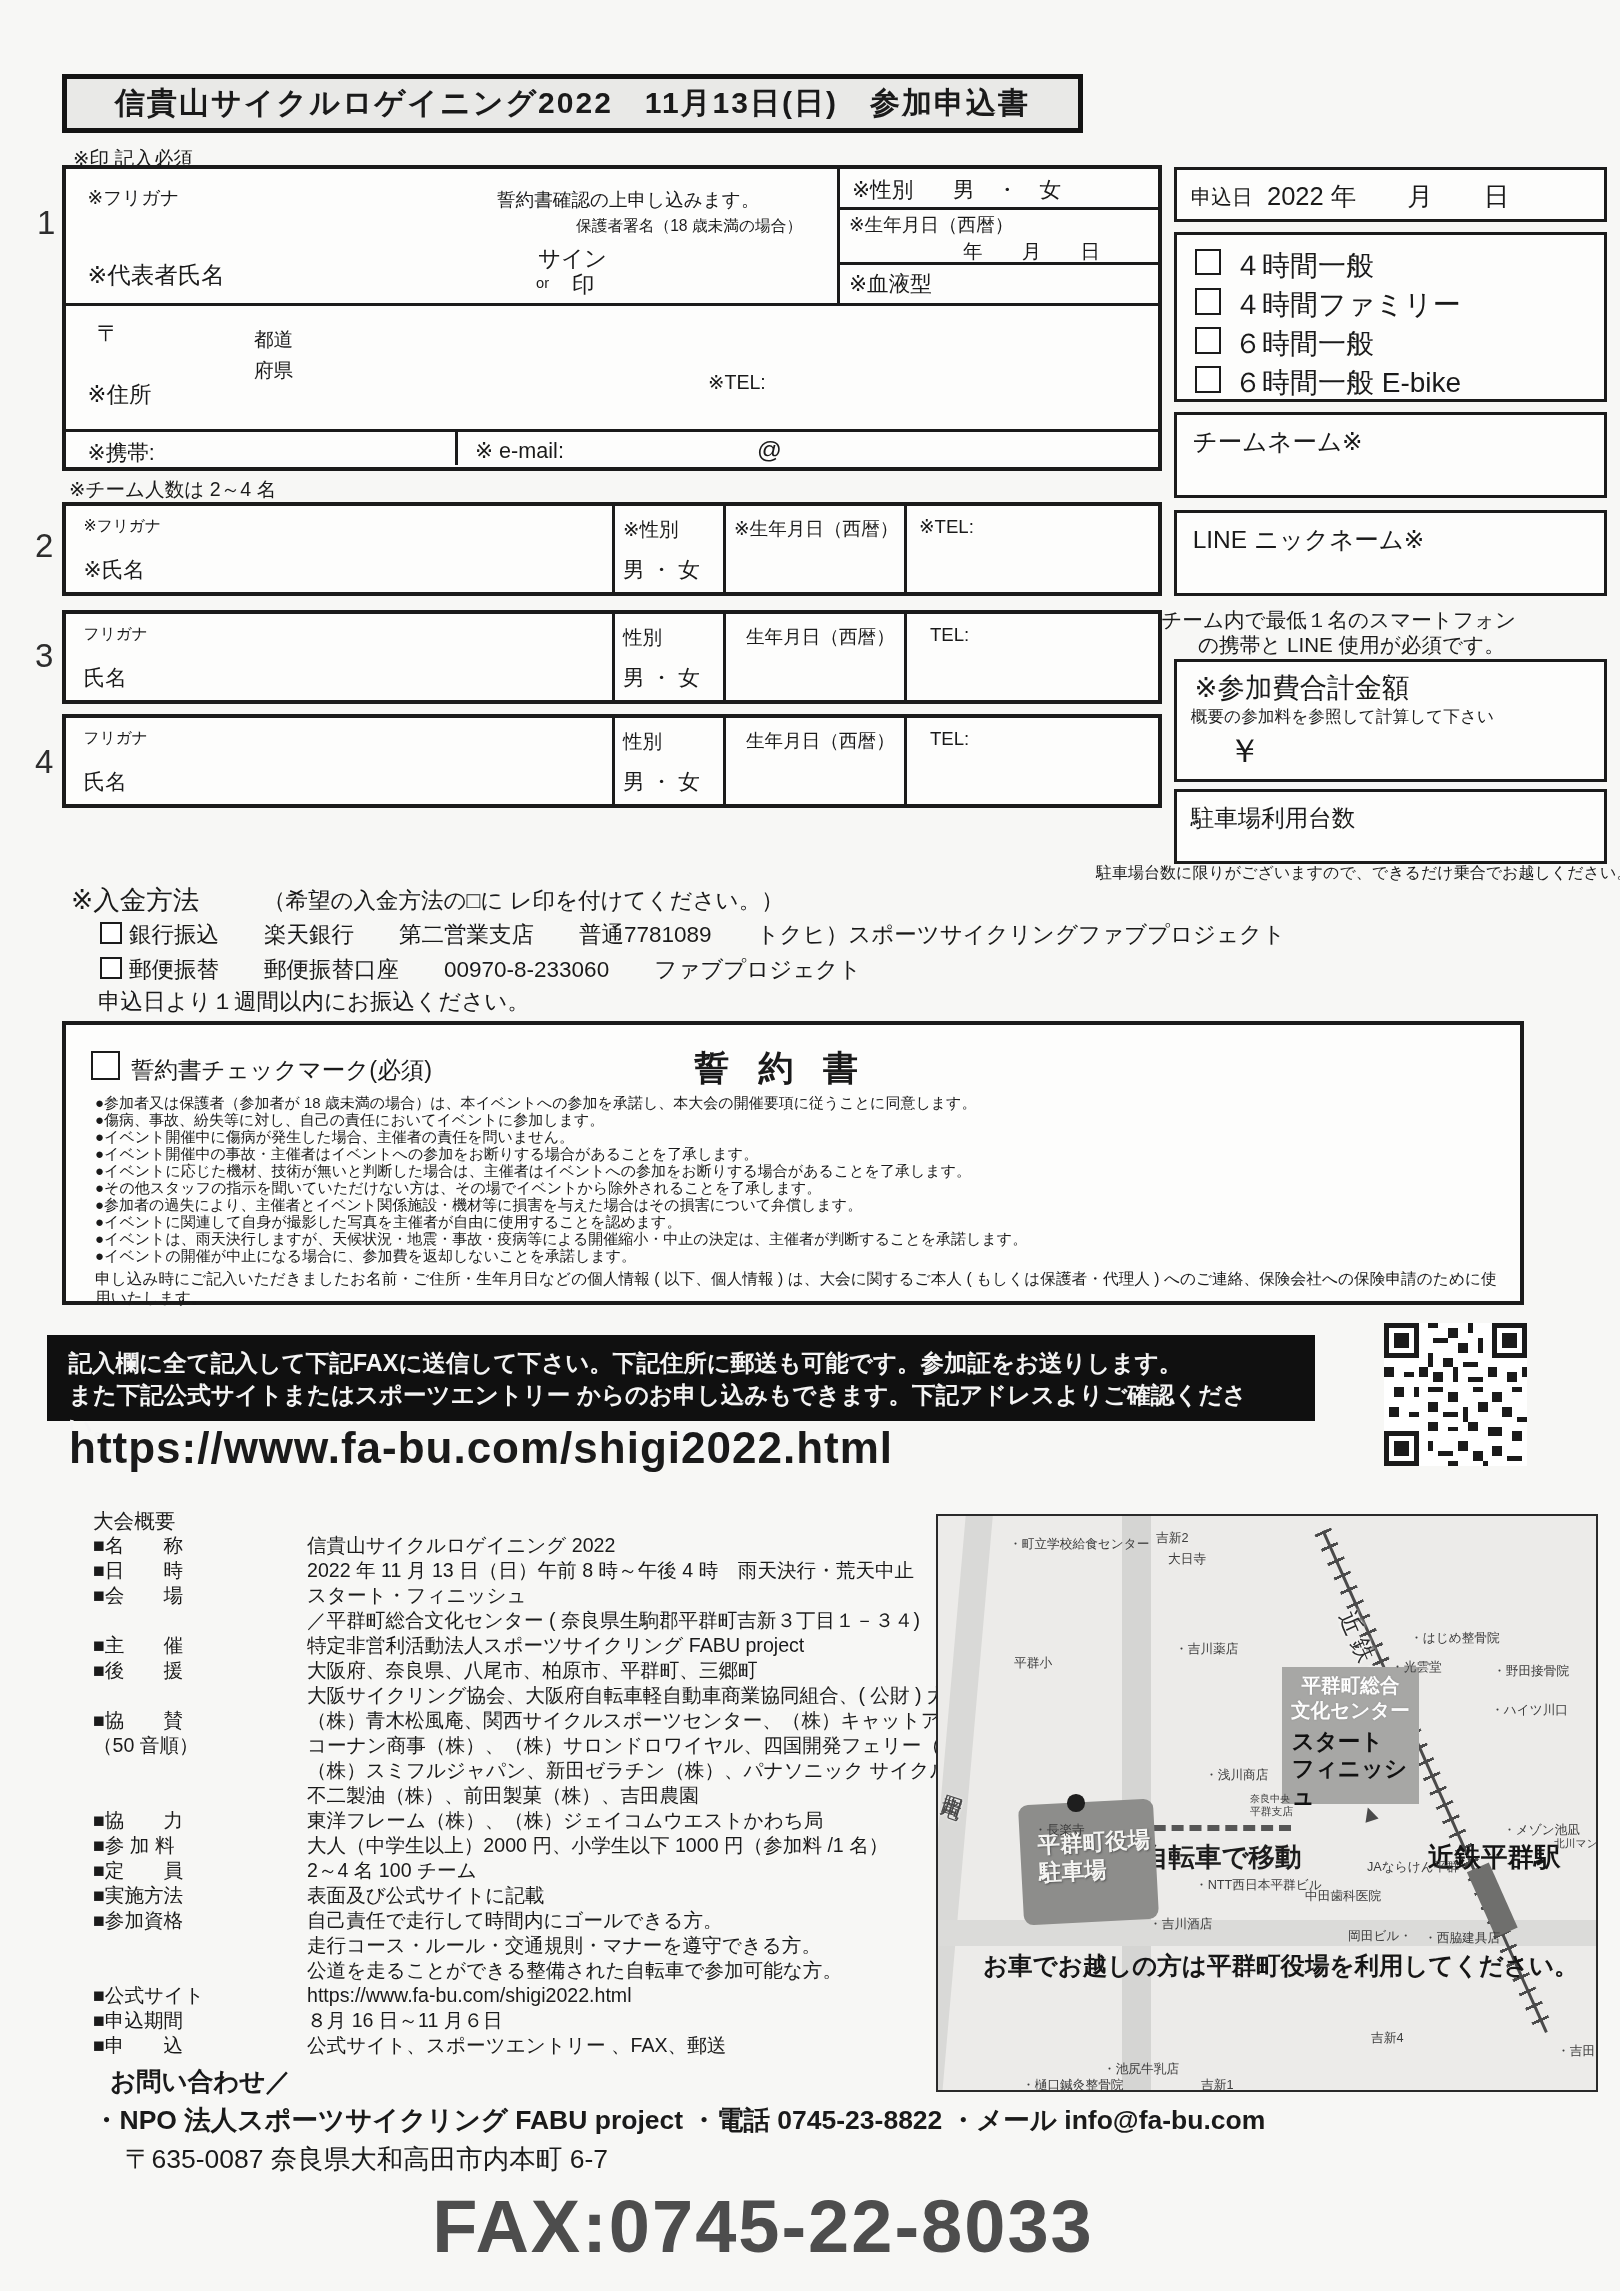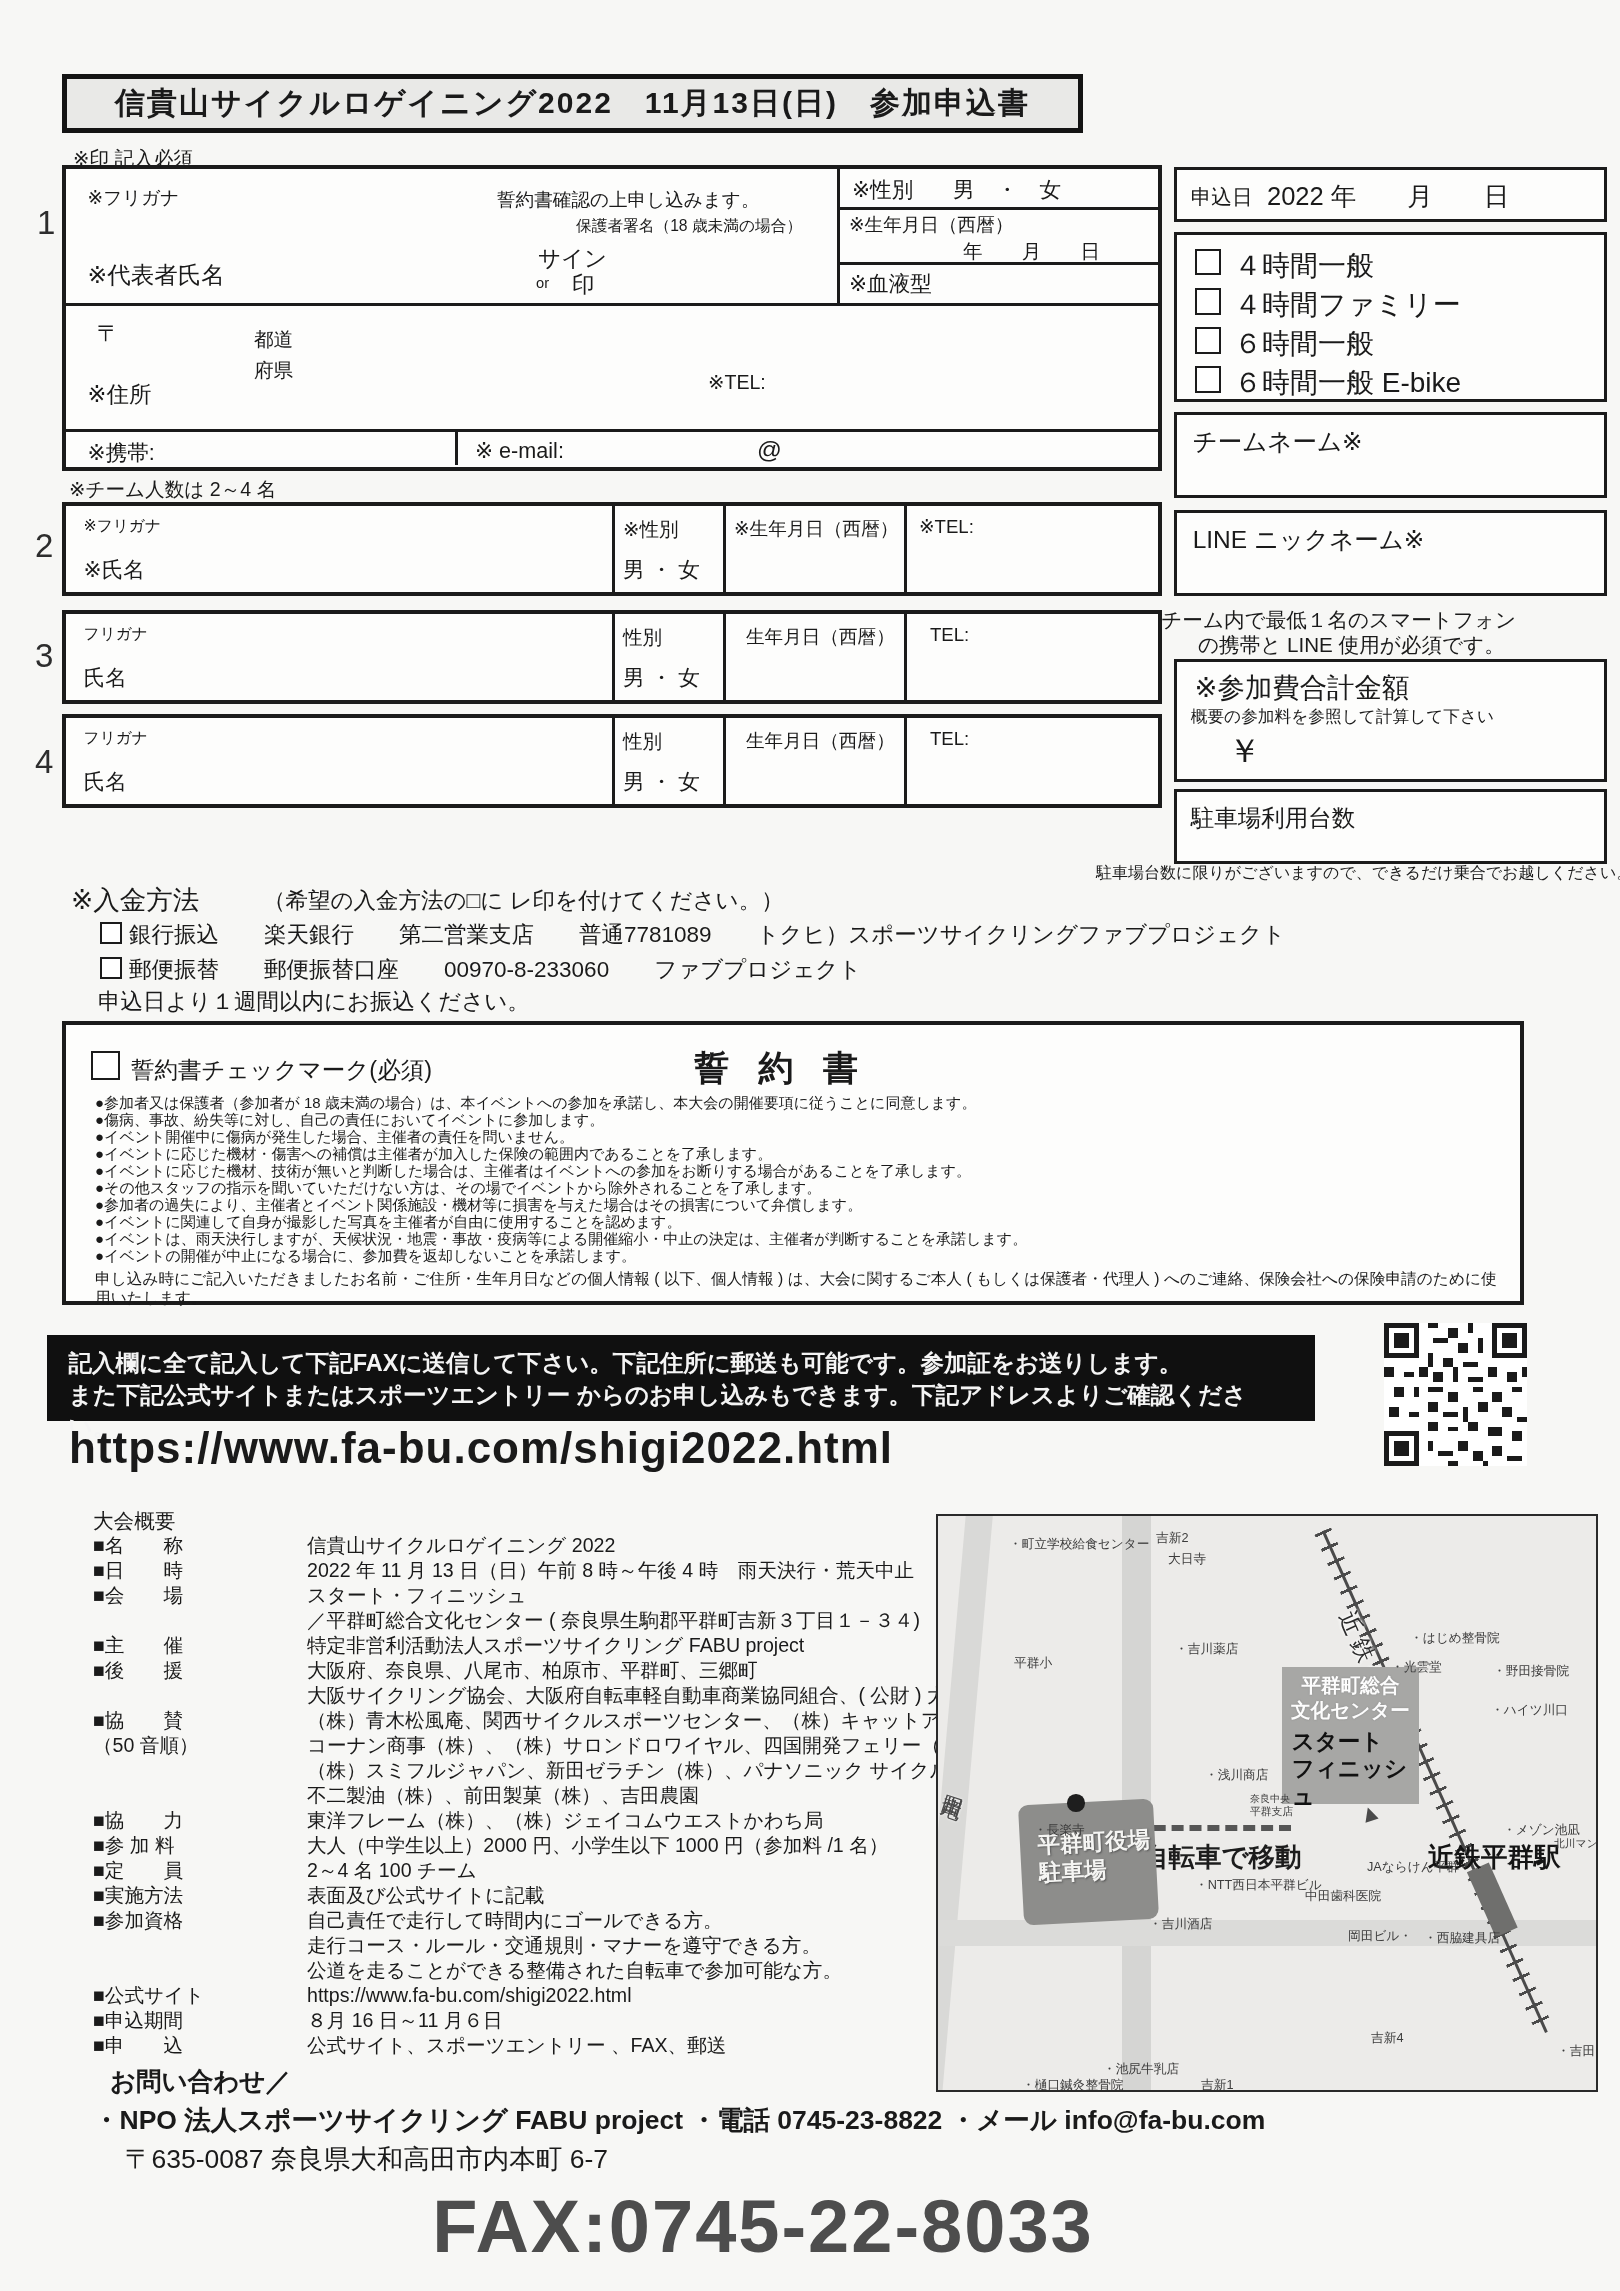--- a/index.html
+++ b/index.html
@@ -160,21 +160,21 @@
   <div class="abs lbl" style="left:98px;top:986px;font-size:22.5px;">申込日より１週間以内にお振込ください。</div>
 
   <div class="abs bordered" style="left:62px;top:1021px;width:1462px;height:284px;">
     <span class="cb" style="position:absolute;left:24.5px;top:25.5px;width:29px;height:29px;"></span>
     <span class="abs lbl" style="left:65px;top:29px;font-size:23.5px;">誓約書チェックマーク(必須)</span>
     <div class="abs" style="left:470px;top:19.6px;width:490px;text-align:center;font-size:35px;font-weight:600;letter-spacing:9.8px;">誓 約 書</div>
     <div class="abs" style="left:29px;top:69px;">
       <div class="bullet">●参加者又は保護者（参加者が 18 歳未満の場合）は、本イベントへの参加を承諾し、本大会の開催要項に従うことに同意します。</div>
       <div class="bullet">●傷病、事故、紛失等に対し、自己の責任においてイベントに参加します。</div>
       <div class="bullet">●イベント開催中に傷病が発生した場合、主催者の責任を問いません。</div>
-      <div class="bullet">●イベントに応じた機材・傷害への補償は主催者が加入した保険の範囲内であることを了承します。</div>
+      <div class="bullet">●イベント開催中の事故・主催者はイベントへの参加をお断りする場合があることを了承します。</div>
       <div class="bullet">●イベントに応じた機材、技術が無いと判断した場合は、主催者はイベントへの参加をお断りする場合があることを了承します。</div>
       <div class="bullet">●その他スタッフの指示を聞いていただけない方は、その場でイベントから除外されることを了承します。</div>
       <div class="bullet">●参加者の過失により、主催者とイベント関係施設・機材等に損害を与えた場合はその損害について弁償します。</div>
       <div class="bullet">●イベントに関連して自身が撮影した写真を主催者が自由に使用することを認めます。</div>
       <div class="bullet">●イベントは、雨天決行しますが、天候状況・地震・事故・疫病等による開催縮小・中止の決定は、主催者が判断することを承諾します。</div>
       <div class="bullet">●イベントの開催が中止になる場合に、参加費を返却しないことを承諾します。</div>
     </div>
     <div class="abs" style="left:29px;top:245px;width:1402px;font-size:15.7px;line-height:18.6px;">申し込み時にご記入いただきましたお名前・ご住所・生年月日などの個人情報 ( 以下、個人情報 ) は、大会に関するご本人 ( もしくは保護者・代理人 ) へのご連絡、保険会社への保険申請のために使用いたします。</div>
   </div>
 
@@ -371,20 +371,21 @@
     <div class="abs" style="left:83px;top:286px;width:135px;height:120px;background:#8d8d8b;border-radius:9.8px;transform:rotate(-3deg);">
       <div style="padding:27.4px 0 0 17.6px;color:#f5f5f3;font-size:22.5px;font-weight:bold;line-height:28px;text-shadow:1px 1px 2px #555;">
         <div>平群町役場</div>
         <div>駐車場</div>
       </div>
     </div>
     <div class="abs" style="left:129px;top:278px;width:17.6px;height:17.6px;border-radius:50%;background:#1e1e1e;"></div>
 
     <div class="abs lbl" style="left:490px;top:323px;font-size:26.5px;font-weight:bold;color:#141414;">近鉄平群駅</div>
 
+    <div class="abs lbl" style="left:45px;top:433px;font-size:24.5px;font-weight:bold;color:#161616;">お車でお越しの方は平群町役場を利用してください。</div>
 
     <span class="maplbl" style="left:71px;top:19.6px;">・町立学校給食センター</span>
     <span class="maplbl" style="left:218px;top:13.7px;">吉新2</span>
     <span class="maplbl" style="left:230px;top:35px;">大日寺</span>
     <span class="maplbl" style="left:237px;top:125px;">・吉川薬店</span>
     <span class="maplbl" style="left:472px;top:114px;">・はじめ整骨院</span>
     <span class="maplbl" style="left:453px;top:143px;">・光雲堂</span>
     <span class="maplbl" style="left:555px;top:147px;">・野田接骨院</span>
     <span class="maplbl" style="left:553px;top:186px;">・ハイツ川口</span>
     <span class="maplbl" style="left:76px;top:139px;">平群小</span>

